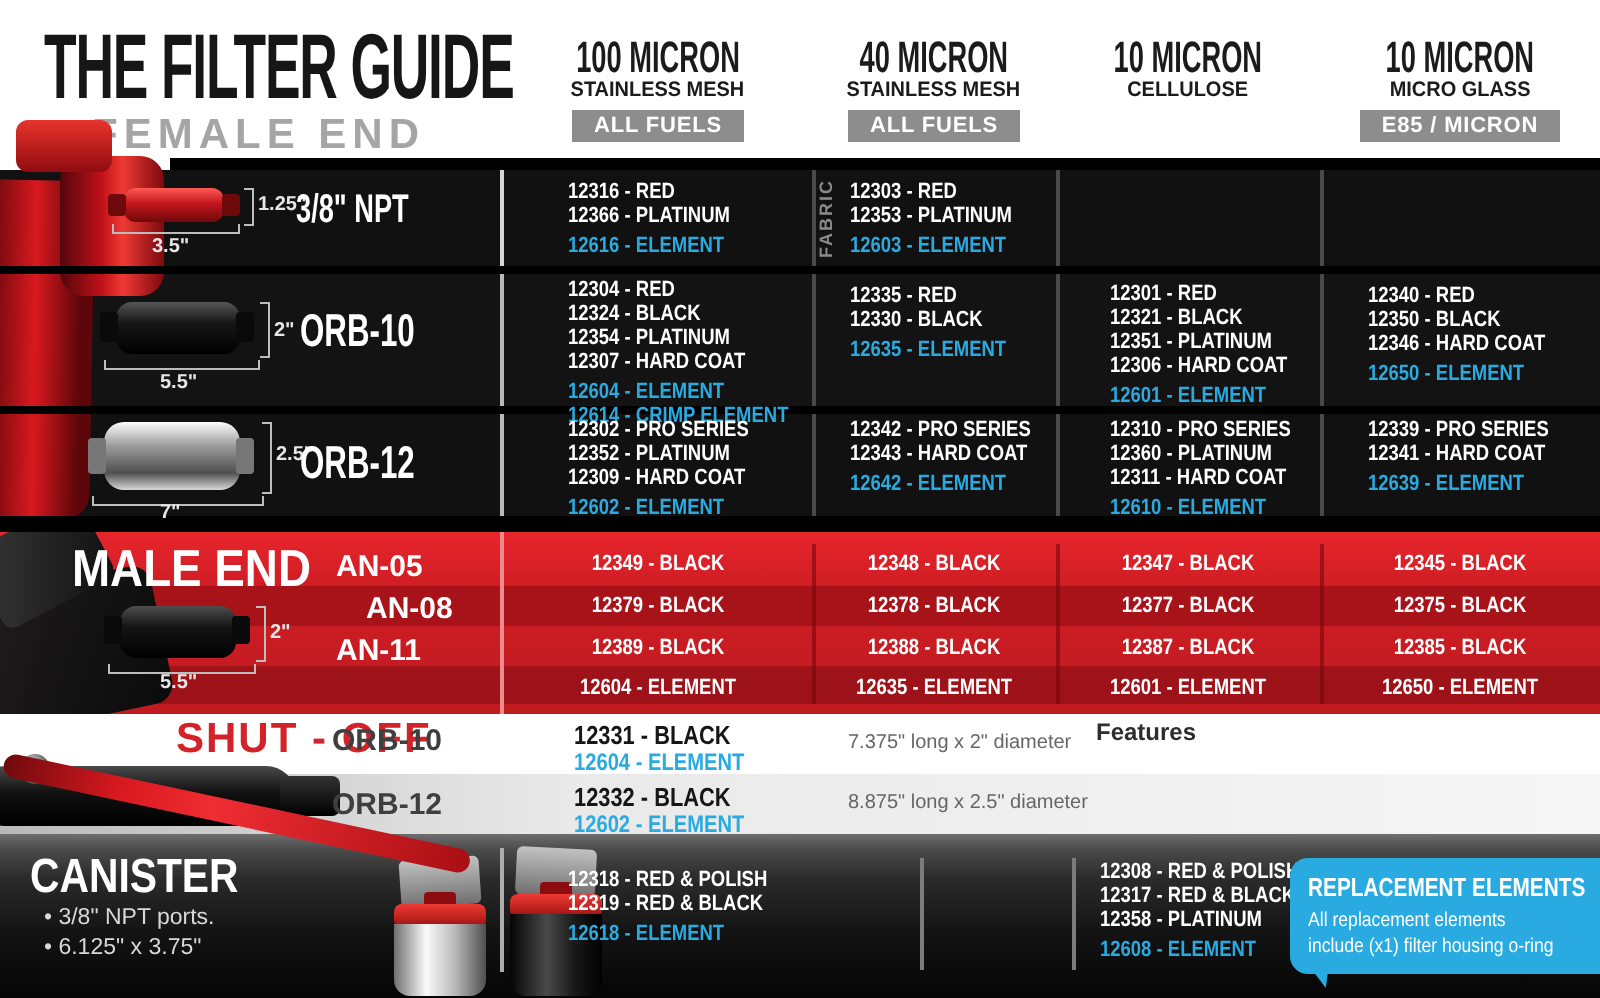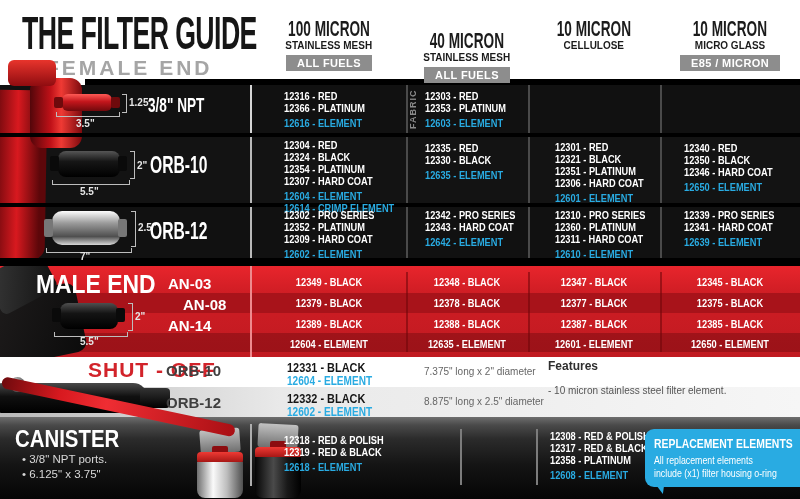--- a/index.html
+++ b/index.html
@@ -47,21 +47,21 @@
 <div class="page">
 
   <div class="abs ttl" style="left:22px;top:6px">THE FILTER GUIDE</div>
   <div class="abs sub" style="left:46px;top:56px">FEMALE END</div>
 
   <div class="abs colhead" style="left:252px;top:16px;width:154px">
     <div class="ch1">100 MICRON</div>
     <div class="ch2">STAINLESS MESH</div>
     <div class="badge">ALL FUELS</div>
   </div>
-  <div class="abs colhead" style="left:406px;top:28px;width:122px">
+  <div class="abs colhead" style="left:406px;top:16px;width:122px">
     <div class="ch1">40 MICRON</div>
     <div class="ch2">STAINLESS MESH</div>
     <div class="badge">ALL FUELS</div>
   </div>
   <div class="abs colhead" style="left:528px;top:16px;width:132px">
     <div class="ch1">10 MICRON</div>
     <div class="ch2">CELLULOSE</div>
   </div>
   <div class="abs colhead" style="left:660px;top:16px;width:140px">
     <div class="ch1">10 MICRON</div>
@@ -201,23 +201,23 @@
 
   <div class="abs male-ttl" style="left:36px;top:269px">MALE END</div>
   <div class="abs" style="left:60px;top:303px;width:58px;height:26px;border-radius:8px;z-index:4;background:linear-gradient(180deg,#4f4f4f,#141414 40%,#000)"></div>
   <div class="abs" style="left:52px;top:308px;width:9px;height:14px;border-radius:2px;background:#0a0a0a;z-index:4"></div>
   <div class="abs" style="left:116px;top:308px;width:9px;height:14px;border-radius:2px;background:#0a0a0a;z-index:4"></div>
   <div class="abs meas-v" style="left:128px;top:303px;height:26px"></div>
   <div class="abs dim" style="left:135px;top:311px">2"</div>
   <div class="abs meas-h" style="left:54px;top:332px;width:72px"></div>
   <div class="abs dim" style="left:80px;top:336px">5.5"</div>
 
-  <div class="abs anlabel" style="left:168px;top:275px">AN-03</div>
+  <div class="abs anlabel" style="left:168px;top:275px">AN-05</div>
   <div class="abs anlabel" style="left:183px;top:296px">AN-08</div>
-  <div class="abs anlabel" style="left:168px;top:317px">AN-14</div>
+  <div class="abs anlabel" style="left:168px;top:317px">AN-11</div>
 
   <div class="abs mcell" style="left:252px;top:276px;width:154px">12349 - BLACK</div>
   <div class="abs mcell" style="left:406px;top:276px;width:122px">12348 - BLACK</div>
   <div class="abs mcell" style="left:528px;top:276px;width:132px">12347 - BLACK</div>
   <div class="abs mcell" style="left:660px;top:276px;width:140px">12345 - BLACK</div>
   <div class="abs mcell" style="left:252px;top:297px;width:154px">12379 - BLACK</div>
   <div class="abs mcell" style="left:406px;top:297px;width:122px">12378 - BLACK</div>
   <div class="abs mcell" style="left:528px;top:297px;width:132px">12377 - BLACK</div>
   <div class="abs mcell" style="left:660px;top:297px;width:140px">12375 - BLACK</div>
   <div class="abs mcell" style="left:252px;top:318px;width:154px">12389 - BLACK</div>
@@ -244,21 +244,20 @@
   <div class="abs so-label" style="left:166px;top:394px">ORB-12</div>
 
   <div class="abs so-part" style="left:287px;top:360px">12331 - BLACK</div>
   <div class="abs so-el el" style="left:287px;top:374px">12604 - ELEMENT</div>
   <div class="abs so-part" style="left:287px;top:391px">12332 - BLACK</div>
   <div class="abs so-el el" style="left:287px;top:405px">12602 - ELEMENT</div>
   <div class="abs so-size" style="left:424px;top:366px">7.375" long x 2" diameter</div>
   <div class="abs so-size" style="left:424px;top:396px">8.875" long x 2.5" diameter</div>
 
   <div class="abs feat-title" style="left:548px;top:359px">Features</div>
-  <div class="abs feat-item" style="left:548px;top:385px">- 10 micron stainless steel filter element.</div>
 
   <div class="abs" style="left:0;top:417px;width:800px;height:82px;background:linear-gradient(180deg,#6e6e6e 0,#4a4a4a 8px,#2b2b2b 22px,#141414 48px,#050505 100%)"></div>
   <div class="abs" style="left:250px;top:424px;width:2px;height:62px;background:#adadad;z-index:2"></div>
   <div class="abs" style="left:460px;top:429px;width:2px;height:56px;background:#7c7c7c;z-index:2"></div>
   <div class="abs" style="left:536px;top:429px;width:2px;height:56px;background:#7c7c7c;z-index:2"></div>
 
   <div class="abs can-ttl" style="left:15px;top:425px">CANISTER</div>
   <div class="abs can-bullet" style="left:22px;top:452px">• 3/8" NPT ports.</div>
   <div class="abs can-bullet" style="left:22px;top:467px">• 6.125" x 3.75"</div>
 

